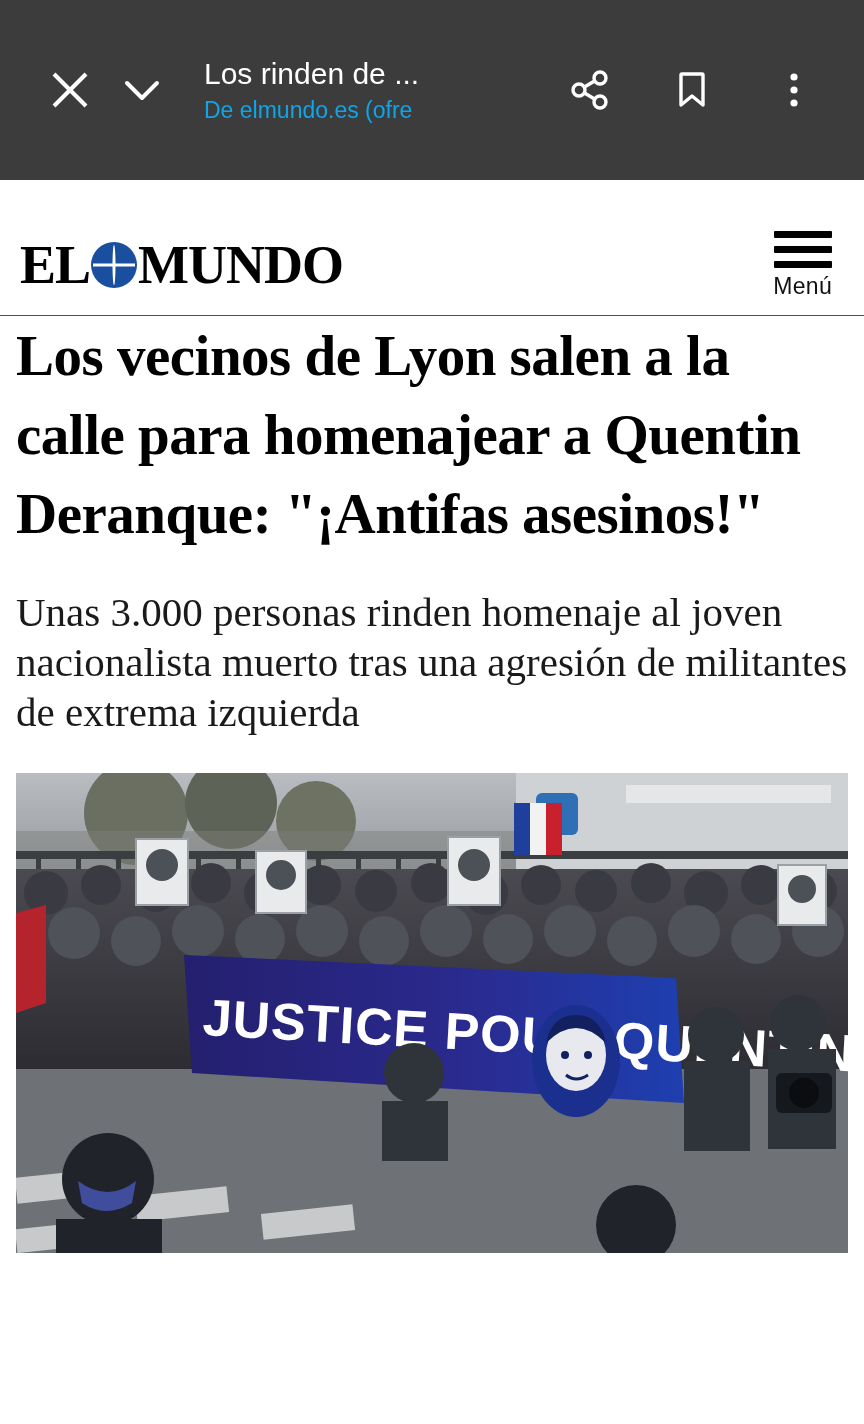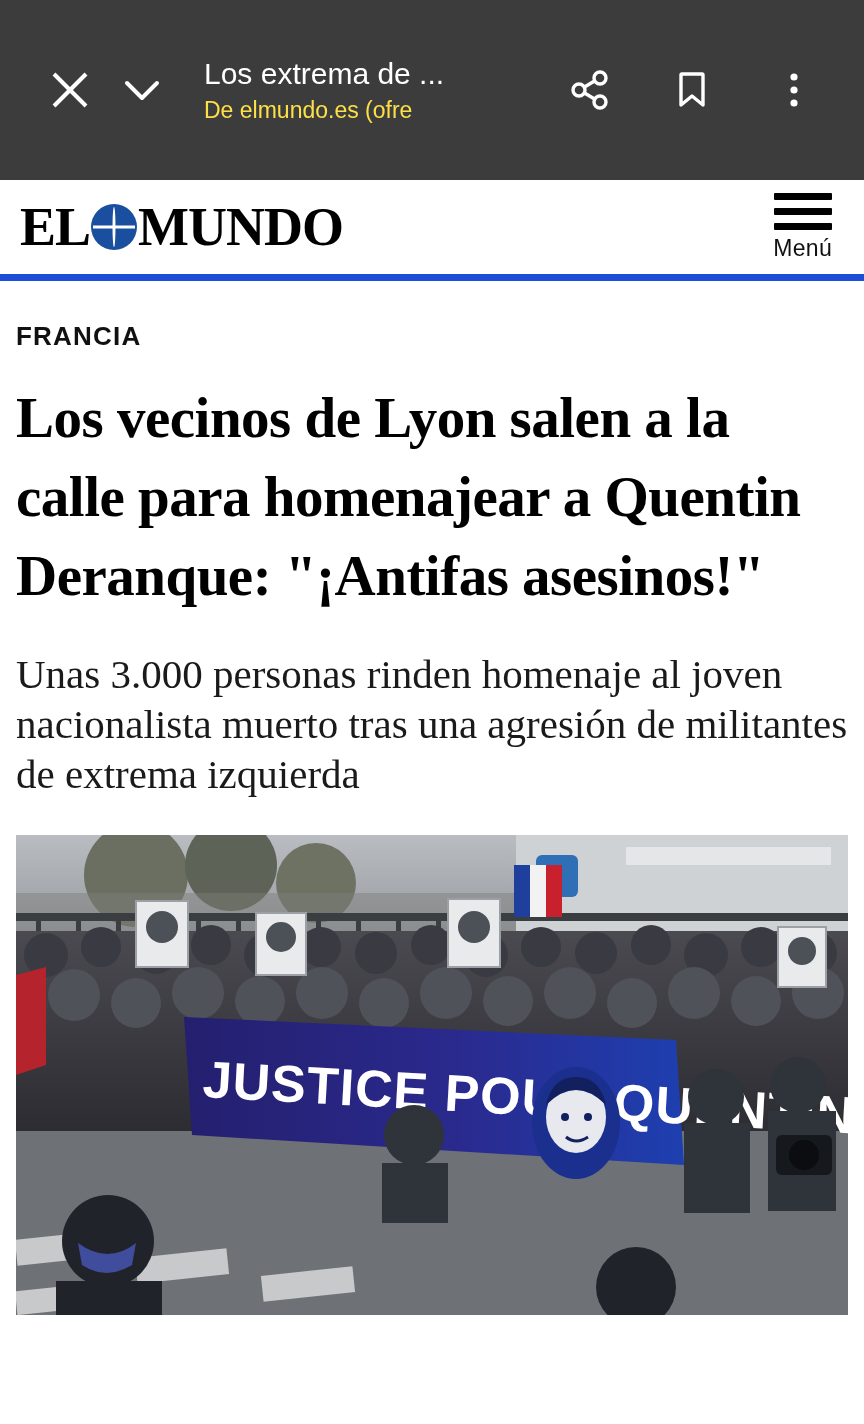--- a/index.html
+++ b/index.html
@@ -40,42 +40,43 @@
     gap: 6px;
   }
   .tb-title {
     color: #ffffff;
     font-size: 30px;
     line-height: 34px;
     white-space: nowrap;
     overflow: hidden;
   }
   .tb-sub {
-    color: #fde047;
+    color: #0ea5e9;
     font-size: 23px;
     line-height: 26px;
     white-space: nowrap;
     overflow: hidden;
   }
   .tb-right {
     display: flex;
     align-items: center;
     gap: 30px;
     flex: 0 0 auto;
   }
 
   
   .siteheader {
     height: 101px;
     background: #ffffff;
-    border-bottom: 7px solid #1d4ed8;
+    border-bottom: 1px solid #1d4ed8;
     display: flex;
     align-items: center;
     justify-content: space-between;
     padding: 0 18px 0 20px;
+    margin-top: 35px;
   }
   .logo {
     display: flex;
     align-items: center;
     font-family: "Liberation Serif", serif;
     font-weight: bold;
     font-size: 54px;
     letter-spacing: -1px;
     color: #000;
     line-height: 1;
@@ -182,21 +183,21 @@
 
   <div class="tb-btn">
     <span>
       <svg width="46" height="46" viewBox="0 0 46 46">
         <polyline points="8,16 23,31 38,16" fill="none" stroke="#ffffff" stroke-width="4" stroke-linecap="round" stroke-linejoin="round"></polyline>
       </svg>
     </span>
   </div>
 
   <div class="tb-title-wrap">
-    <div class="tb-title">Los extrema de ...</div>
+    <div class="tb-title">Los rinden de ...</div>
     <div class="tb-sub">De elmundo.es (ofre</div>
   </div>
 
   <div class="tb-right">
     <div class="tb-btn">
       <span>
         <svg width="44" height="44" viewBox="0 0 44 44">
           <circle cx="32" cy="10" r="6" fill="none" stroke="#ffffff" stroke-width="3.4"></circle>
           <circle cx="11" cy="22" r="6" fill="none" stroke="#ffffff" stroke-width="3.4"></circle>
           <circle cx="32" cy="34" r="6" fill="none" stroke="#ffffff" stroke-width="3.4"></circle>
@@ -234,21 +235,20 @@
     <div class="burger">
       <span></span>
         <span></span>
         <span></span>
     </div>
     <div class="menu-label">Menú</div>
   </div>
 </div>
 
 <div class="article">
-  <div class="kicker">FRANCIA</div>
   <h1 class="headline">Los vecinos de Lyon salen a la calle para homenajear a Quentin Deranque: "¡Antifas asesinos!"</h1>
   <p class="standfirst">Unas 3.000 personas rinden homenaje al joven nacionalista muerto tras una agresión de militantes de extrema izquierda</p>
 
   <div class="photo">
     <svg width="832" height="480" viewBox="0 0 832 480" preserveAspectRatio="xMidYMid slice">
       <defs>
         <linearGradient id="sky" x1="0" y1="0" x2="0" y2="1">
           <stop offset="0%" stop-color="#b9bcc0"></stop>
           <stop offset="100%" stop-color="#8d9094"></stop>
         </linearGradient>

